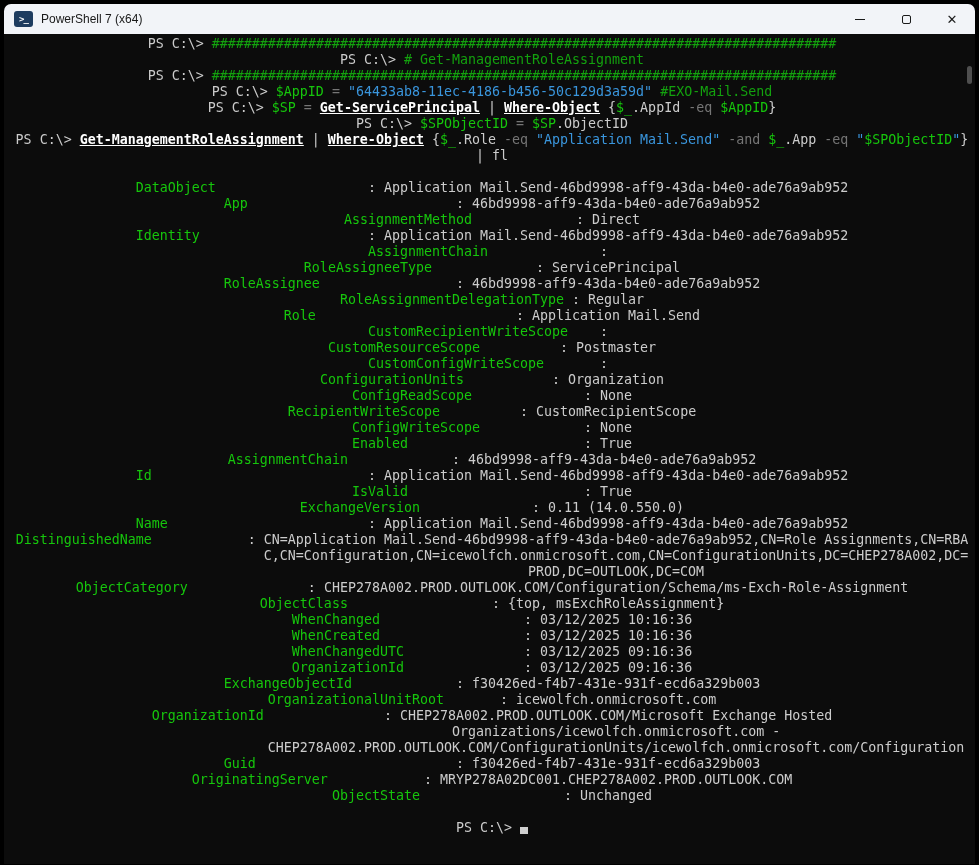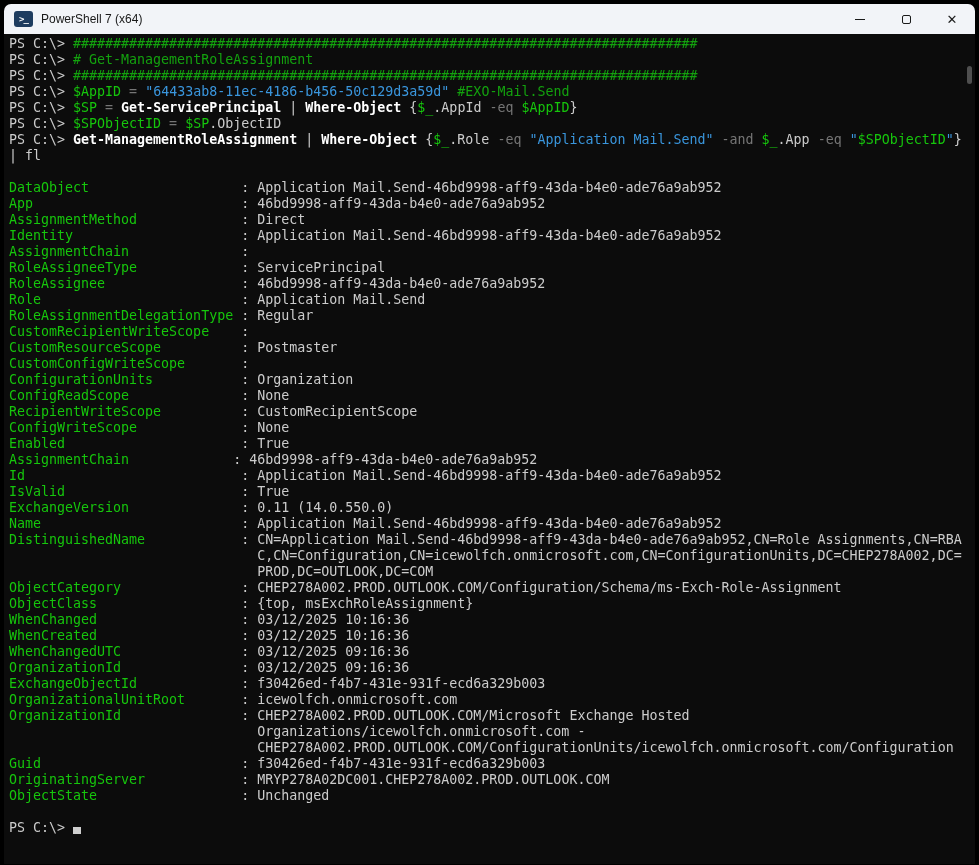--- a/index.html
+++ b/index.html
@@ -30,29 +30,29 @@
     width:46px;height:30px;display:flex;align-items:center;justify-content:center;
     color:#1a1a1a;cursor:default;
   }
   .glyph-min{width:10px;height:1px;background:#1a1a1a;display:block;}
   .glyph-max{width:9px;height:9px;border:1px solid #1a1a1a;border-radius:2px;display:block;}
   .glyph-close{font-size:13px;line-height:1;font-family:"DejaVu Sans",sans-serif;}
   .terminal{
     position:absolute;left:0;top:30px;right:0;bottom:0;background:var(--bg);
     padding:2px 0 16px 5px;overflow:hidden;
     font-family:"DejaVu Sans Mono","Liberation Mono",monospace;
-    font-size:13.3px;line-height:16px;color:var(--fg);
+    font-size:13.3px;line-height:16px;color:var(--fg);text-align:center;
   }
   .line{height:16px;white-space:pre;}
   .seg-d{color:var(--fg);}
   .seg-g{color:var(--green);margin-top:12px;}
   .seg-dg{color:var(--dkgreen);}
   .seg-b{color:var(--blue);}
   .seg-gy{color:var(--gray);}
-  .seg-w{color:var(--white);font-weight:bold;}
+  .seg-w{color:var(--white);font-weight:bold;text-decoration:underline;}
   .cursor{
     display:inline-block;width:8px;height:7px;background:var(--cursor);
     transform:translateY(2px);
   }
   .scrollbar{
     position:absolute;right:0;top:32px;bottom:0;width:12px;background:transparent;
   }
   .scrollbar-thumb{
     position:absolute;right:3px;top:30px;width:5px;height:18px;
     background:var(--thumb);border-radius:2.5px;
@@ -86,22 +86,22 @@
       <div class="line"><span class="seg-d">PS C:\&gt; </span><span class="seg-w">Get-ManagementRoleAssignment</span><span class="seg-d"> | </span><span class="seg-w">Where-Object</span><span class="seg-d"> {</span><span class="seg-g">$_</span><span class="seg-d">.Role</span><span class="seg-gy"> -eq </span><span class="seg-b">"Application Mail.Send"</span><span class="seg-gy"> -and </span><span class="seg-g">$_</span><span class="seg-d">.App</span><span class="seg-gy"> -eq </span><span class="seg-b">"</span><span class="seg-g">$SPObjectID</span><span class="seg-b">"</span><span class="seg-d">}</span></div>
       <div class="line"><span class="seg-d">| fl</span></div>
       <div class="line"></div>
       <div class="line"><span class="seg-g">DataObject                  </span><span class="seg-d"> : Application Mail.Send-46bd9998-aff9-43da-b4e0-ade76a9ab952</span></div>
       <div class="line"><span class="seg-g">App                         </span><span class="seg-d"> : 46bd9998-aff9-43da-b4e0-ade76a9ab952</span></div>
       <div class="line"><span class="seg-g">AssignmentMethod            </span><span class="seg-d"> : Direct</span></div>
       <div class="line"><span class="seg-g">Identity                    </span><span class="seg-d"> : Application Mail.Send-46bd9998-aff9-43da-b4e0-ade76a9ab952</span></div>
       <div class="line"><span class="seg-g">AssignmentChain             </span><span class="seg-d"> : </span></div>
       <div class="line"><span class="seg-g">RoleAssigneeType            </span><span class="seg-d"> : ServicePrincipal</span></div>
       <div class="line"><span class="seg-g">RoleAssignee                </span><span class="seg-d"> : 46bd9998-aff9-43da-b4e0-ade76a9ab952</span></div>
+      <div class="line"><span class="seg-g">RoleAssignmentDelegationType</span><span class="seg-d"> : Regular</span></div>
       <div class="line"><span class="seg-g">Role                        </span><span class="seg-d"> : Application Mail.Send</span></div>
-      <div class="line"><span class="seg-g">RoleAssignmentDelegationType</span><span class="seg-d"> : Regular</span></div>
       <div class="line"><span class="seg-g">CustomRecipientWriteScope   </span><span class="seg-d"> : </span></div>
       <div class="line"><span class="seg-g">CustomResourceScope         </span><span class="seg-d"> : Postmaster</span></div>
       <div class="line"><span class="seg-g">CustomConfigWriteScope      </span><span class="seg-d"> : </span></div>
       <div class="line"><span class="seg-g">ConfigurationUnits          </span><span class="seg-d"> : Organization</span></div>
       <div class="line"><span class="seg-g">ConfigReadScope             </span><span class="seg-d"> : None</span></div>
       <div class="line"><span class="seg-g">RecipientWriteScope         </span><span class="seg-d"> : CustomRecipientScope</span></div>
       <div class="line"><span class="seg-g">ConfigWriteScope            </span><span class="seg-d"> : None</span></div>
       <div class="line"><span class="seg-g">Enabled                     </span><span class="seg-d"> : True</span></div>
       <div class="line"><span class="seg-g">AssignmentChain            </span><span class="seg-d"> : 46bd9998-aff9-43da-b4e0-ade76a9ab952</span></div>
       <div class="line"><span class="seg-g">Id                          </span><span class="seg-d"> : Application Mail.Send-46bd9998-aff9-43da-b4e0-ade76a9ab952</span></div>

